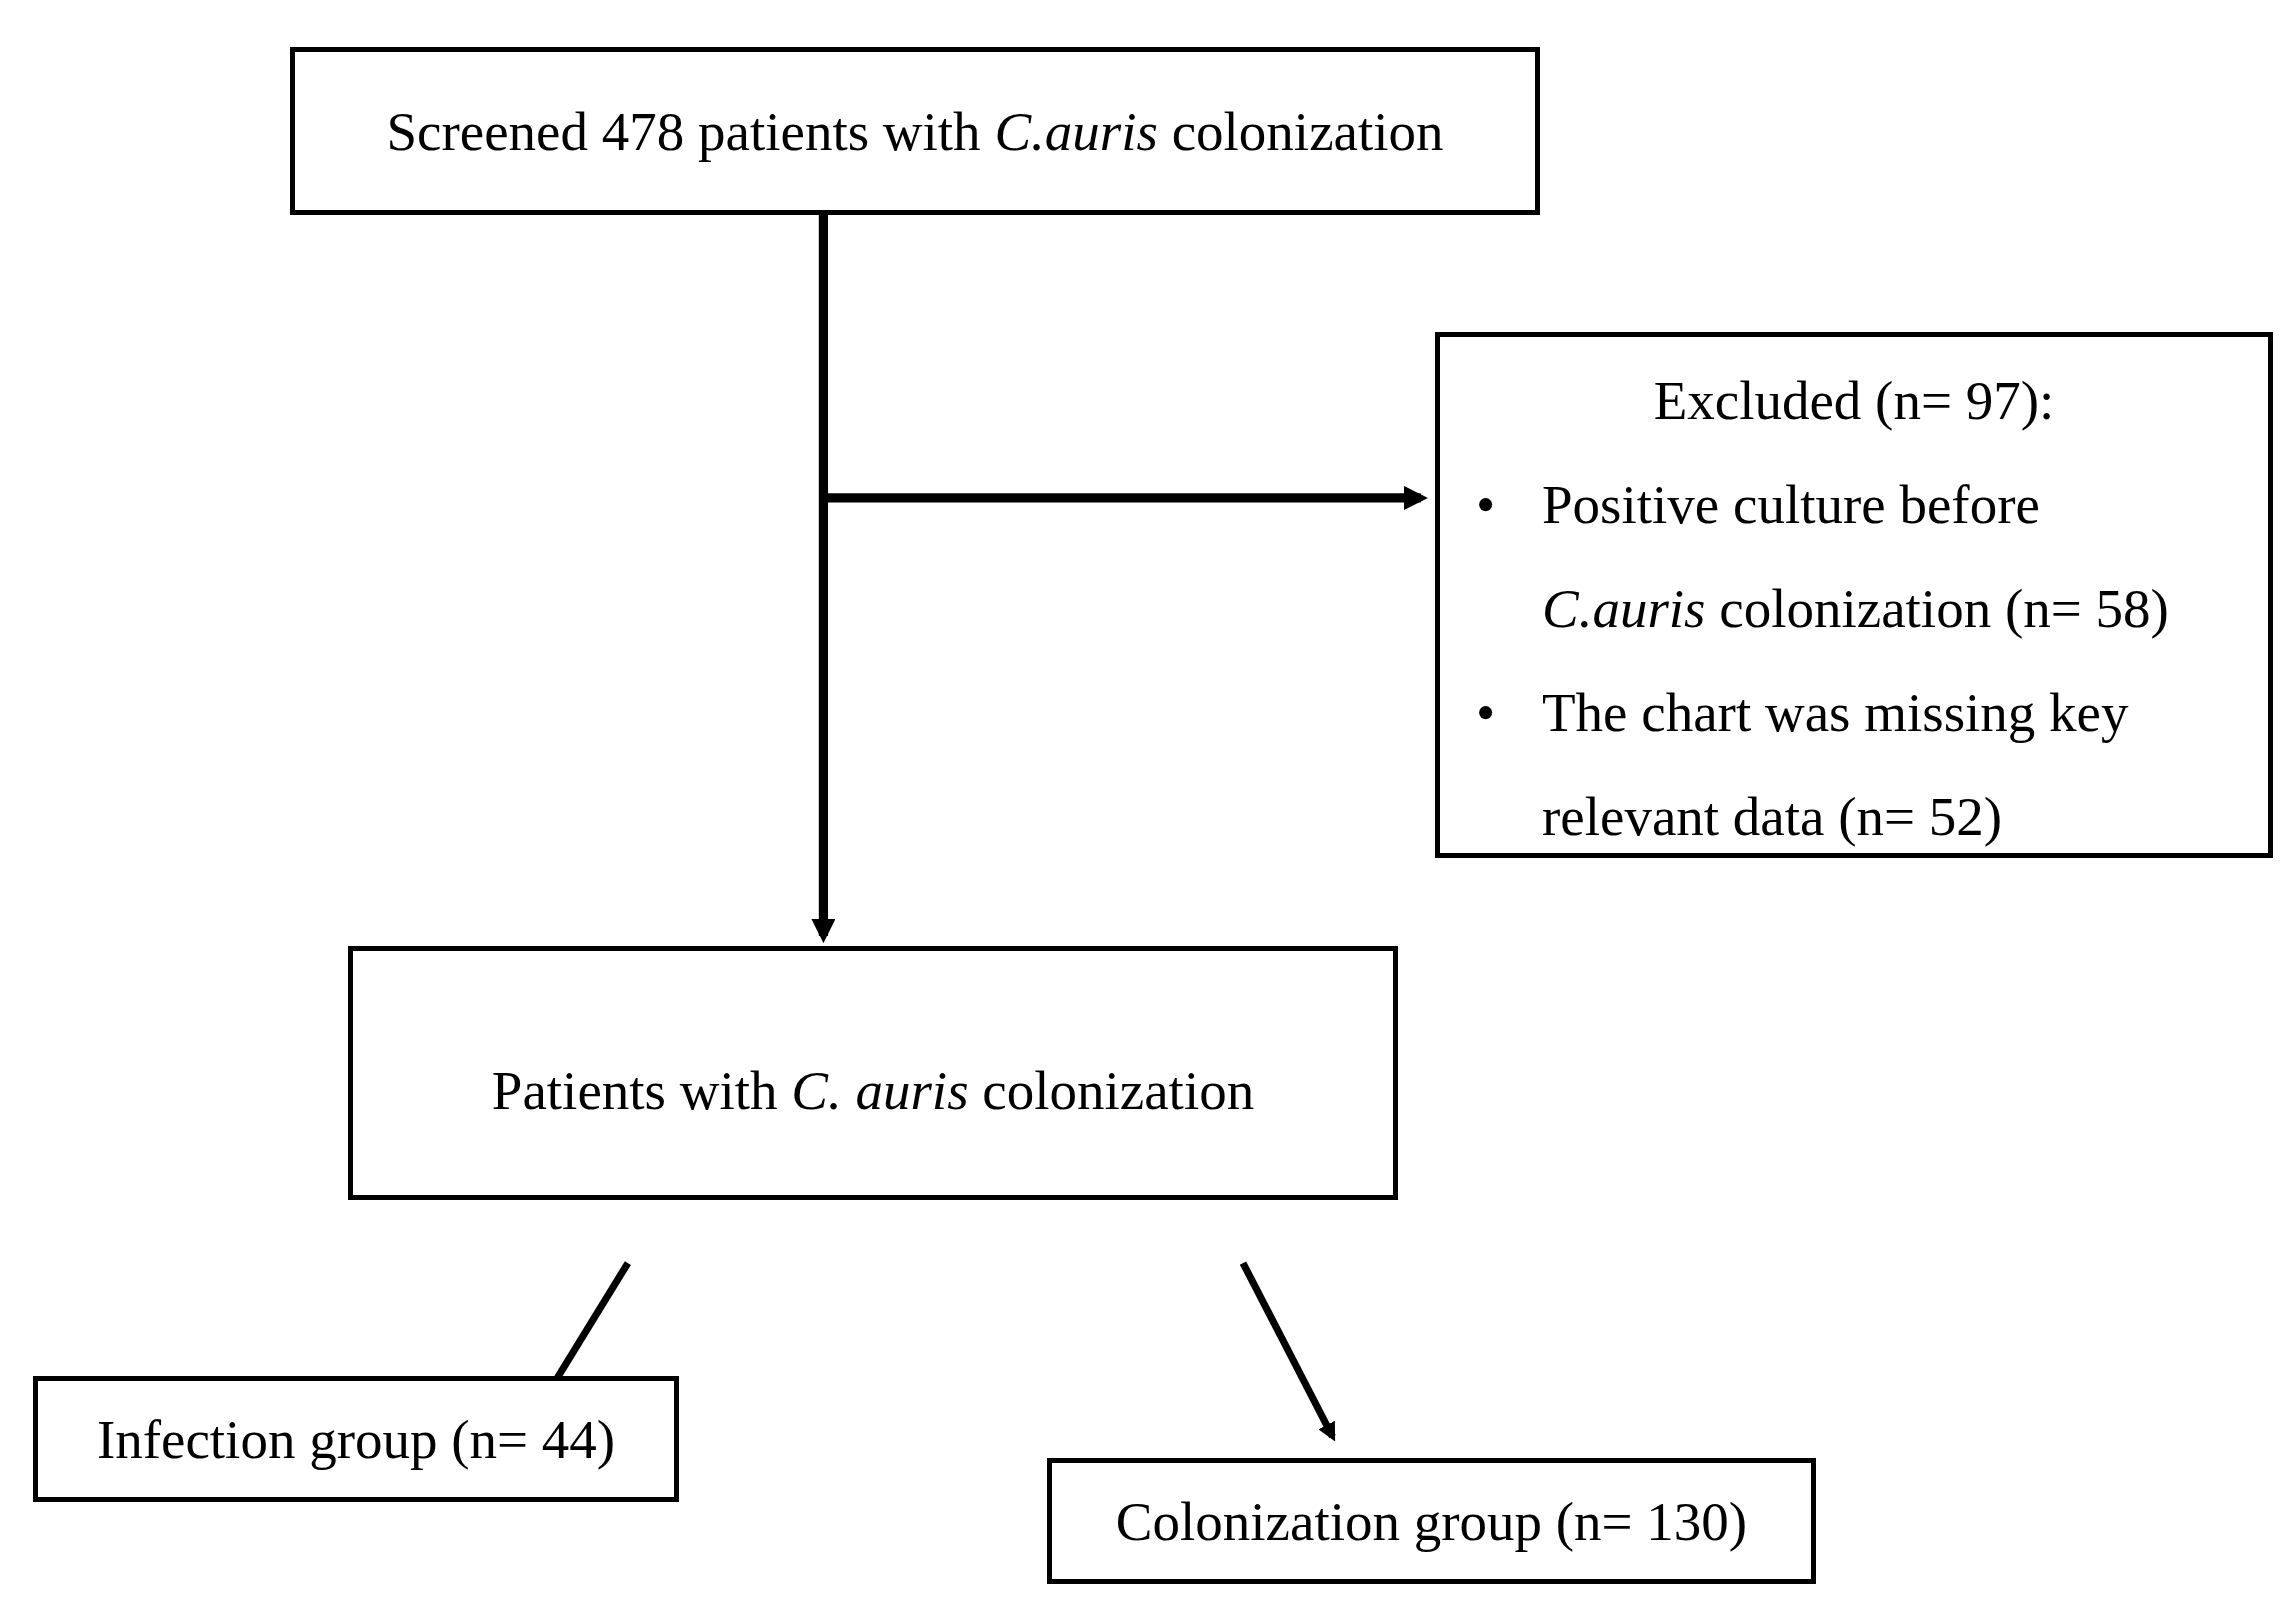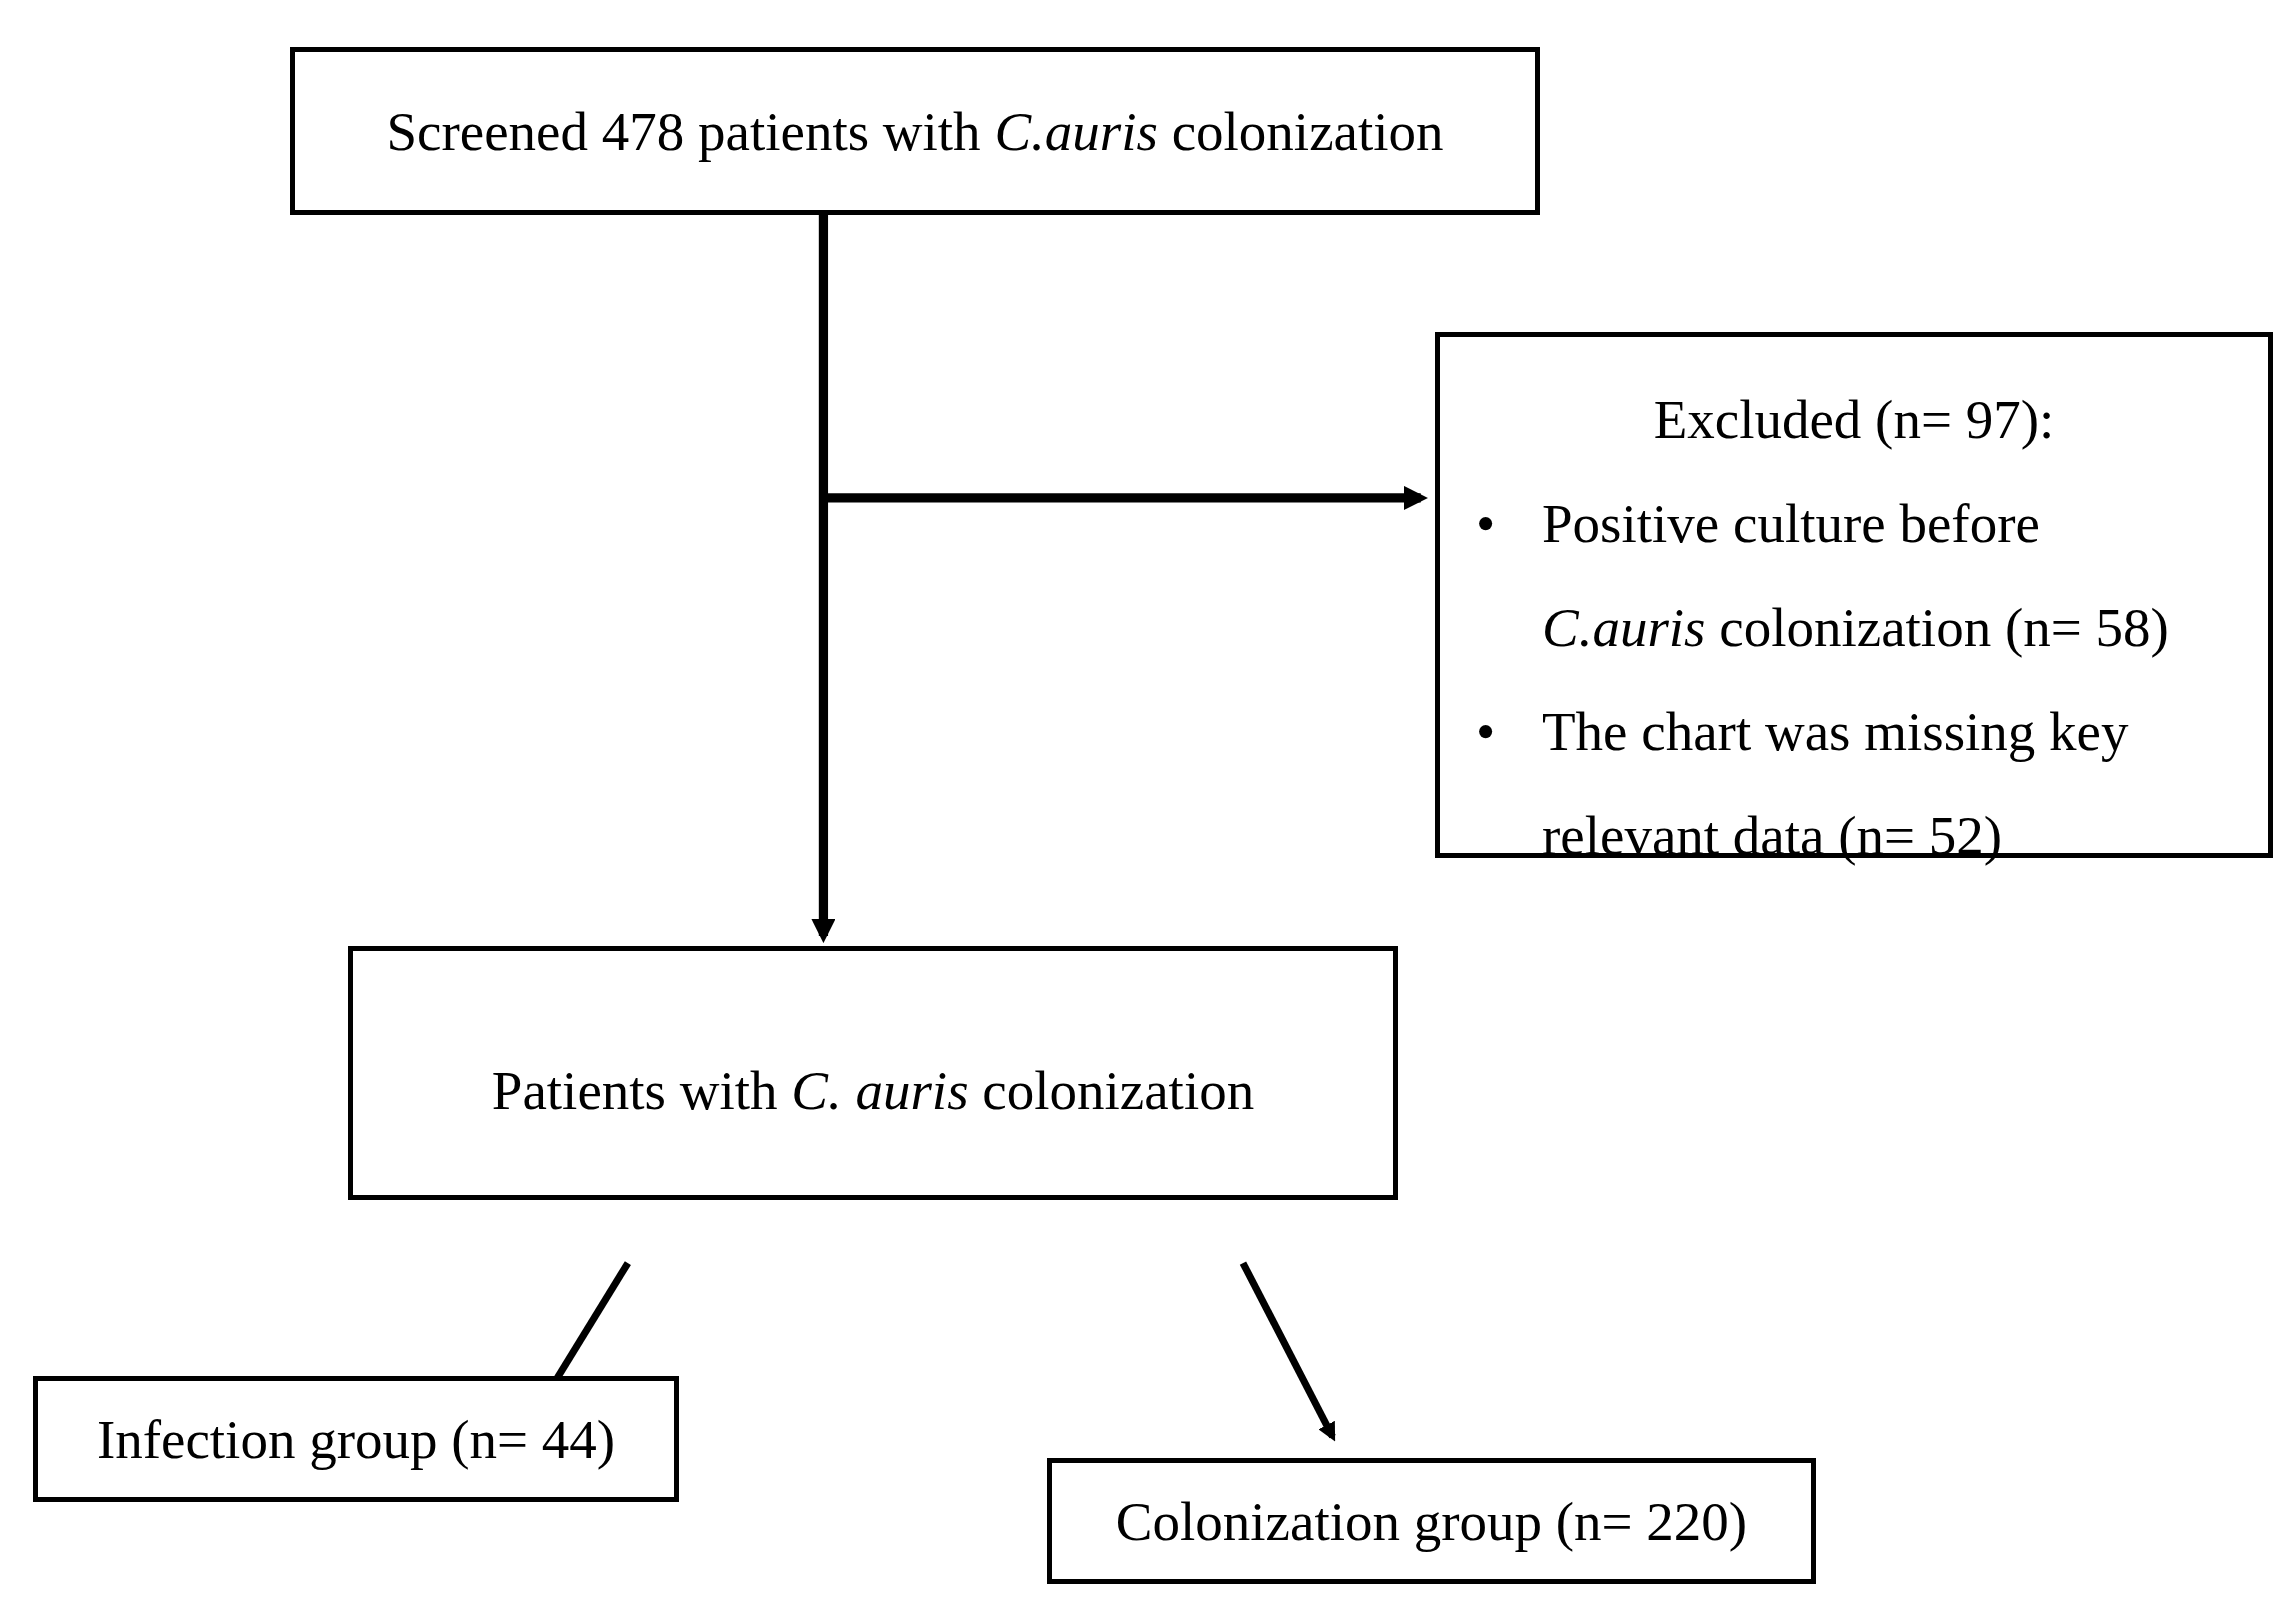--- a/index.html
+++ b/index.html
@@ -61,21 +61,21 @@
   }
   
   #box-screened{
     left:290px; top:47px;
     width:1250px; height:168px;
     border-width:5.7px;
   }
   #box-excluded{
     left:1435px; top:332px;
     width:838px; height:526px;
-    padding-top:31px;
+    padding-top:12px;
   }
   #box-excluded .ex-line{
     height:104px;
     line-height:104px;
     white-space:nowrap;
   }
   #box-excluded .ex-title{
     text-align:center;
   }
   #box-excluded .ex-item{
@@ -143,17 +143,17 @@
 
   <div class="box center-col" id="box-included">
     <p class="line"><span>Patients with </span><span class="it">C. auris</span><span> colonization</span></p>
   </div>
 
   <div class="box center-col" id="box-infection">
     <p class="line">Infection group (n= 44)</p>
   </div>
 
   <div class="box center-col" id="box-colonization">
-    <p class="line">Colonization group (n= 220)</p>
+    <p class="line">Colonization group (n= 130)</p>
   </div>
 
 </div>
 
 
 </body></html>

